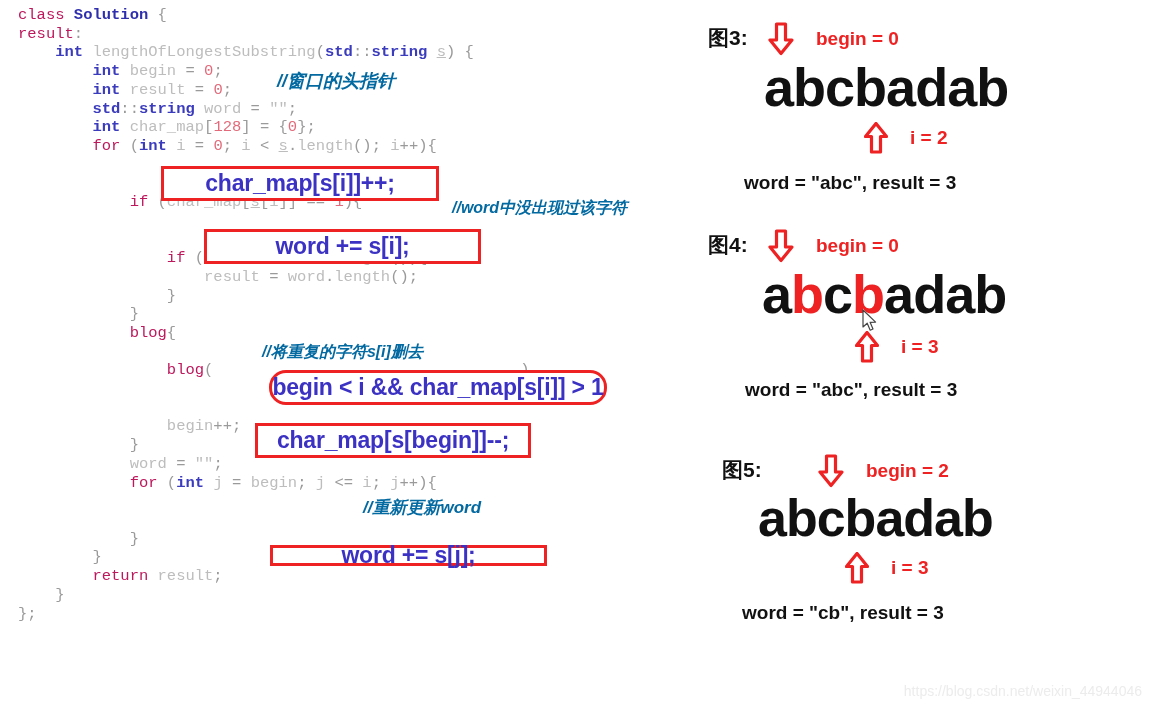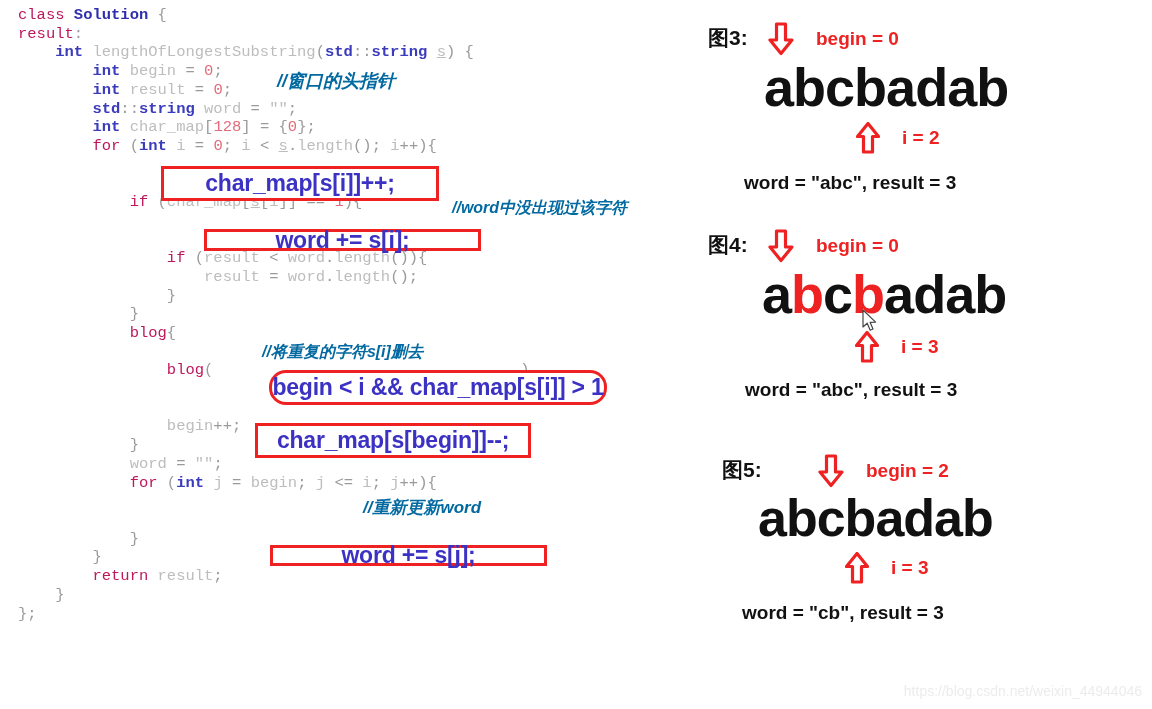--- a/index.html
+++ b/index.html
@@ -156,21 +156,21 @@
 
                 
             <span class="pun">}</span>
         <span class="pun">}</span>
         <span class="kw">return</span> <span class="id">result</span><span class="pun">;</span>
     <span class="pun">}</span>
 <span class="pun">};</span></pre>
 
   <div class="hl-box" style="left:161px; top:166px; width:278px; height:35px; font-size:23px;">char_map[s[i]]++;</div>
 
-  <div class="hl-box" style="left:204px; top:229px; width:277px; height:22px; font-size:23px;">word += s[i];</div>
+  <div class="hl-box" style="left:204px; top:229px; width:277px; height:35px; font-size:23px;">word += s[i];</div>
 
   <div class="hl-box" style="left:269px; top:370px; width:338px; height:35px; font-size:23px;border-radius:17px;">begin &lt; i &amp;&amp; char_map[s[i]] &gt; 1</div>
 
   <div class="hl-box" style="left:255px; top:423px; width:276px; height:35px; font-size:23px;">char_map[s[begin]]--;</div>
 
   <div class="hl-box" style="left:270px; top:545px; width:277px; height:21px; font-size:23px;">word += s[j];</div>
 
   <div class="note" style="left:277px; top:69px; font-size:18px;">//窗口的头指针</div>
 
   <div class="note" style="left:262px; top:342px; font-size:16px;">//将重复的字符s[i]删去</div>
@@ -187,21 +187,21 @@
 
     <div class="ptr-row" style="left:68px; top:22px;">
       <svg class="arrow" width="26" height="34" viewBox="0 0 26 34">
         <path d="M8.5 2 H17.5 V18 H24 L13 31.5 L2 18 H8.5 Z" fill="#ffffff" stroke="#ee2222" stroke-width="3.2" stroke-linejoin="round"></path>
       </svg>
       <span class="ptr-text">begin = 0</span>
     </div>
 
     <div class="word-row" style="left:64px; top:56px; font-size:54px;"><span>a</span><span>b</span><span>c</span><span>b</span><span>a</span><span>d</span><span>a</span><span>b</span></div>
 
-    <div class="ptr-row" style="left:156px; top:122px;">
+    <div class="ptr-row" style="left:164px; top:122px;">
       <svg class="arrow" width="24" height="32" viewBox="0 0 24 32">
         <path d="M12 1.5 L22.5 14.5 H16.5 V30 H7.5 V14.5 H1.5 Z" fill="#ffffff" stroke="#ee2222" stroke-width="3.2" stroke-linejoin="round"></path>
       </svg>
       <span class="ptr-text">i = 2</span>
     </div>
 
     <div class="summary" style="left:44px; top:172px;">word = "abc", result = 3</div>
   </div>
 
   <div class="figure" style="top:207px; height:220px;">

